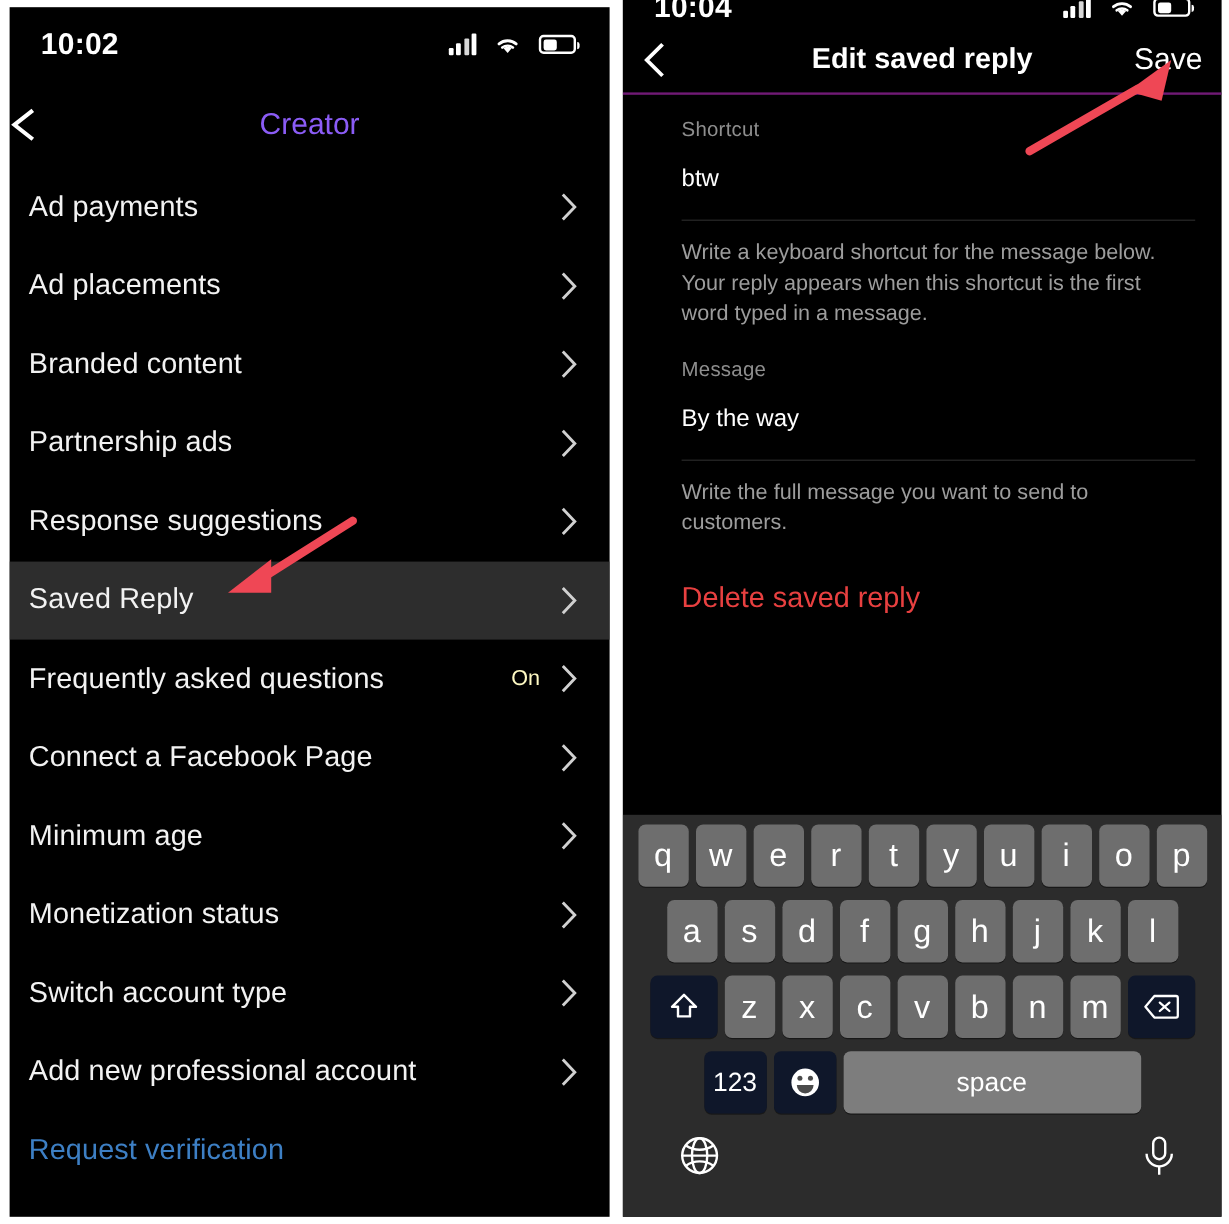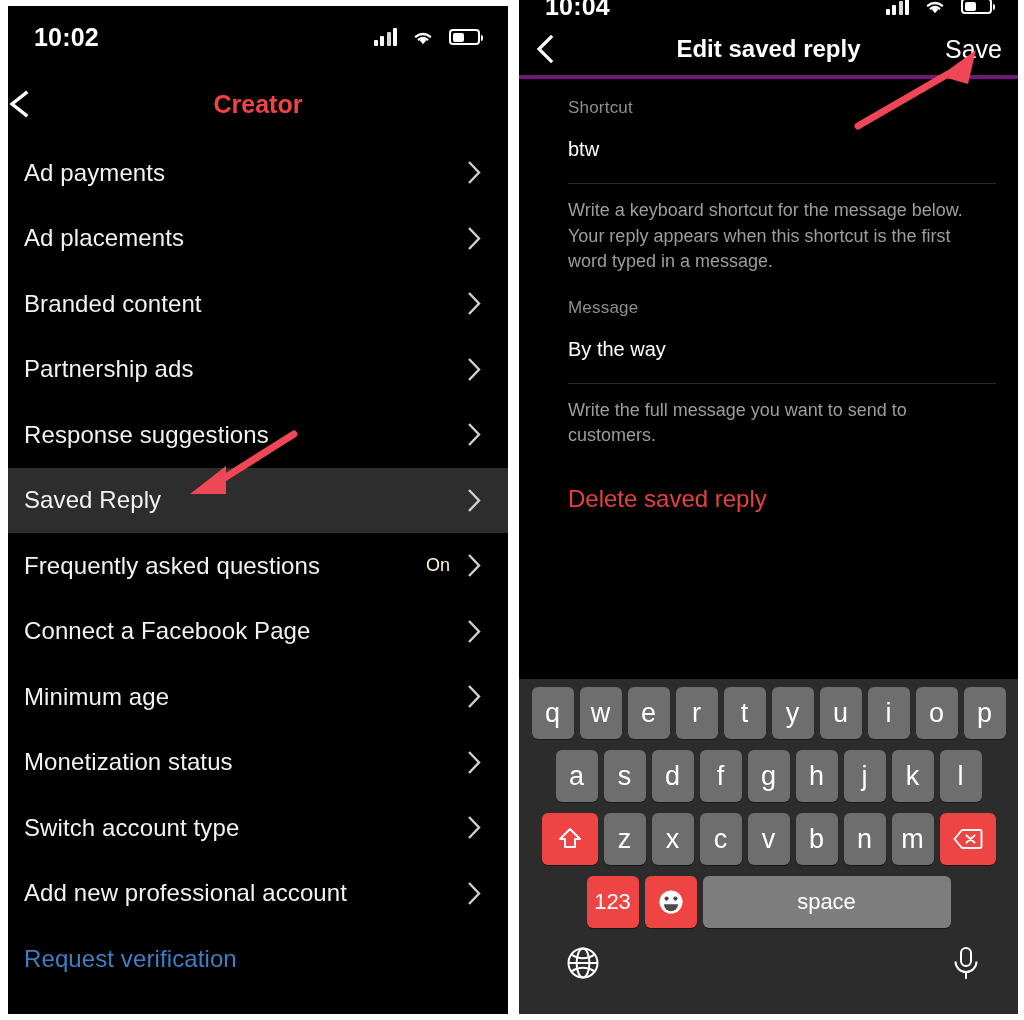--- a/index.html
+++ b/index.html
@@ -61,21 +61,21 @@
     position:absolute; left:1.5px; top:1.5px; bottom:1.5px;
     width:43%; background:#ffffff; border-radius:2px;
   }
 
   
   .navbar-left {
     position:absolute; left:0; right:0; top:62px; height:72px;
     display:flex; align-items:center; justify-content:center;
   }
   .navbar-left .title {
-    color:#ef4444; font-size:25px; font-weight:bold;
+    color:#8b5cf6; font-size:25px; font-weight:normal;
   }
   .back-chevron-left {
     position:absolute; left:-6px; top:50%; transform:translateY(-50%);
     width:34px; height:34px;
   }
 
   
   .settings-list {
     position:absolute; left:0; right:0; top:134px; bottom:0;
   }
@@ -111,21 +111,21 @@
   .statusbar-right .inner {
     position:absolute; left:0; right:0; top:-14px; height:40px;
     display:flex; align-items:center; justify-content:space-between;
     padding:0 26px 0 26px;
   }
   .statusbar-right .sb-time { font-size:25px; }
 
   .navbar-right {
     position:absolute; left:0; right:0; top:22px; height:57px;
     display:flex; align-items:center; justify-content:center;
-    border-bottom:4px solid #701a75;
+    border-bottom:2px solid #701a75;
   }
   .navbar-right .title { color:#ffffff; font-size:24px; font-weight:bold; }
   .back-chevron-right {
     position:absolute; left:14px; top:50%; transform:translateY(-50%);
     width:24px; height:34px;
   }
   .save-btn {
     position:absolute; right:16px; top:50%; transform:translateY(-50%);
     color:#ffffff; font-size:25px; font-weight:400;
   }
@@ -167,21 +167,21 @@
   .krow.r4 { gap:6px; padding:0 4px; }
   .key {
     background:#6e6e6e;
     border-radius:6px;
     height:52px;
     display:flex; align-items:center; justify-content:center;
     color:#ffffff; font-size:27px; font-weight:400;
     box-shadow:0 1px 0 rgba(0,0,0,0.45);
   }
   .key.letter { width:42px; }
-  .key.dark { background:#ef4444; }
+  .key.dark { background:#0f172a; }
   .key.shift { width:56px; }
   .key.bksp  { width:56px; }
   .key.num   { width:52px; font-size:22px; }
   .key.emoji { width:52px; }
   .key.space { flex:1; max-width:248px; font-size:22px; background:#7d7d7d; }
   .key.ret   { width:124px; font-size:22px; }
   .kbottom {
     display:flex; align-items:center; justify-content:space-between;
     padding:6px 34px 0 46px;
   }

